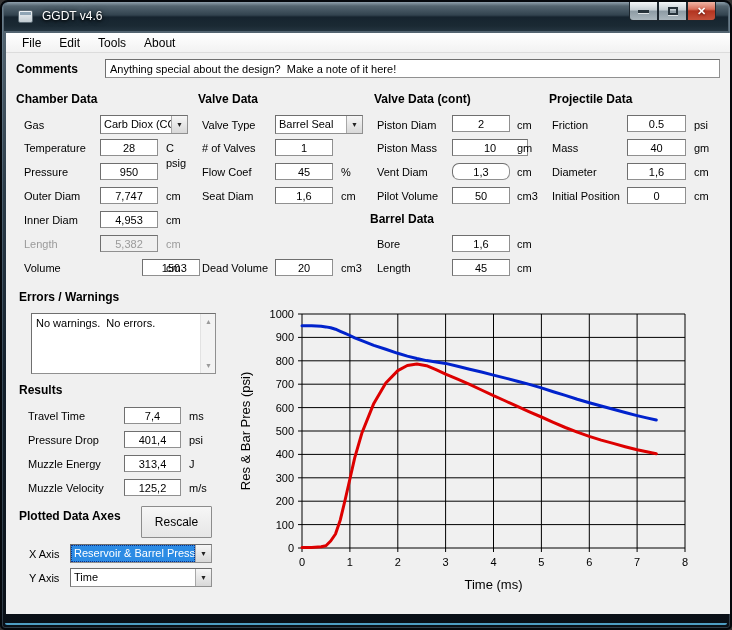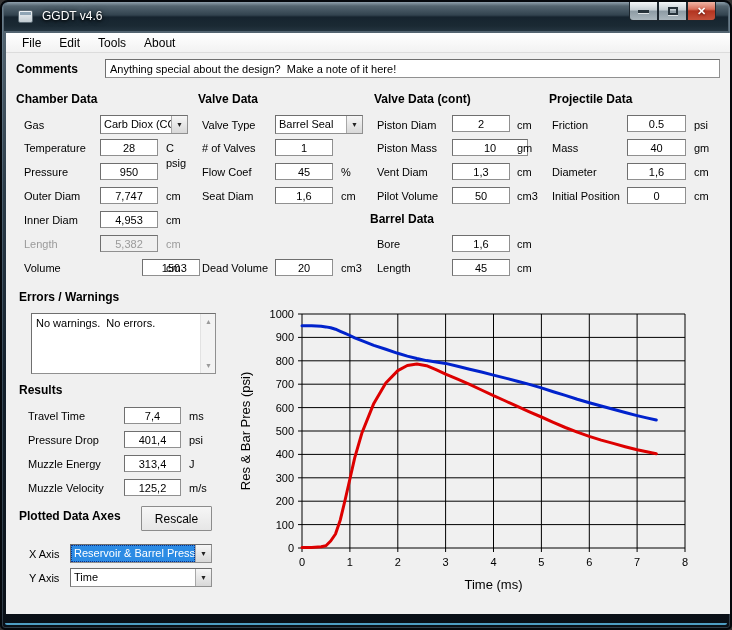--- a/index.html
+++ b/index.html
@@ -168,21 +168,21 @@
 
     <span class="lbl" style="left:371px;top:66px">Piston Diam</span>
     <input class="fld" style="left: 446px; top: 62px; width: 58px;" value="2">
     <span class="lbl" style="left:511px;top:66px">cm</span>
 
     <span class="lbl" style="left:371px;top:89px">Piston Mass</span>
     <input class="fld" style="left: 446px; top: 86px; width: 76px;" value="10">
     <span class="lbl" style="left:511px;top:89px">gm</span>
 
     <span class="lbl" style="left:371px;top:113px">Vent Diam</span>
-    <input class="fld" style="left: 446px; top: 110px; width: 58px;" value="1,3">
+    <input class="fld" style="left: 446px; top: 110px; width: 58px; border-radius: 7px;" value="1,3">
     <span class="lbl" style="left:511px;top:113px">cm</span>
 
     <span class="lbl" style="left:371px;top:137px">Pilot Volume</span>
     <input class="fld" style="left: 446px; top: 134px; width: 58px;" value="50">
     <span class="lbl" style="left:511px;top:137px">cm3</span>
 
     <span class="hdr" style="left:364px;top:159px">Barrel Data</span>
 
     <span class="lbl" style="left:371px;top:185px">Bore</span>
     <input class="fld" style="left: 446px; top: 182px; width: 58px;" value="1,6">
@@ -230,21 +230,21 @@
 
     <span class="lbl" style="left:22px;top:405px">Muzzle Energy</span>
     <input class="fld" style="left: 118px; top: 402px; width: 57px;" value="313,4">
     <span class="lbl" style="left:183px;top:405px">J</span>
 
     <span class="lbl" style="left:22px;top:429px">Muzzle Velocity</span>
     <input class="fld" style="left: 118px; top: 426px; width: 57px;" value="125,2">
     <span class="lbl" style="left:183px;top:429px">m/s</span>
 
     <span class="hdr" style="left:13px;top:456px">Plotted Data Axes</span>
-    <button class="btn" style="left:135px;top:453px;width:71px;height:25px">Rescale</button>
+    <button class="btn" style="left:135px;top:453px;width:71px;height:32px">Rescale</button>
 
     <span class="lbl" style="left:23px;top:495px">X Axis</span>
     <div class="combo selected" style="left:64px;top:491px;width:142px">
       <span class="combo-text">Reservoir &amp; Barrel Pressu</span>
       <span class="combo-btn">▼</span>
     </div>
     <span class="lbl" style="left:23px;top:519px">Y Axis</span>
     <div class="combo" style="left:64px;top:515px;width:142px">
       <span class="combo-text">Time</span>
       <span class="combo-btn">▼</span>

